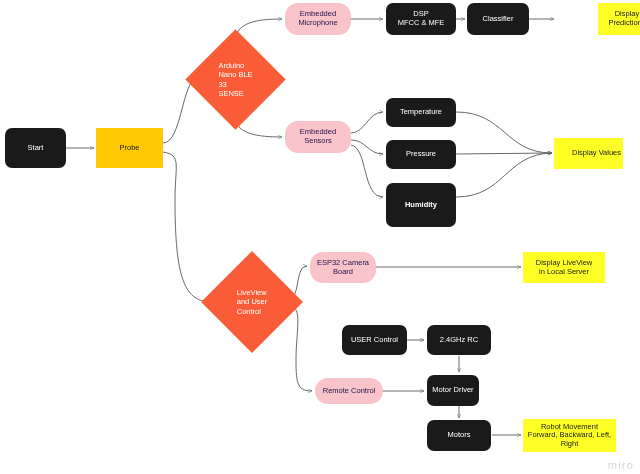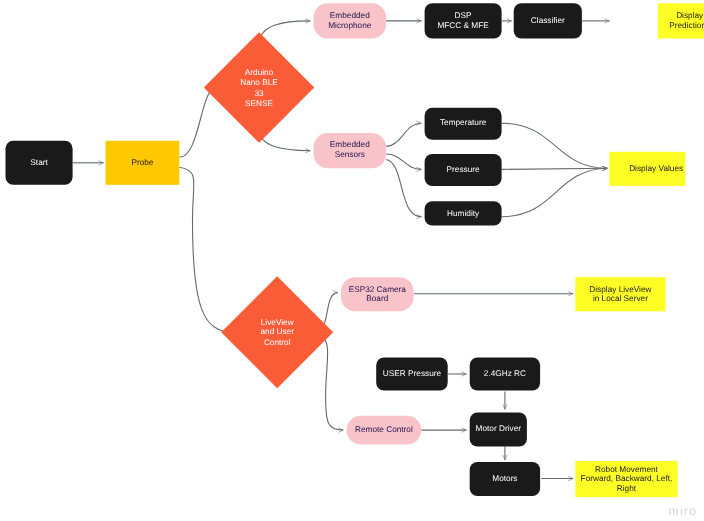--- a/index.html
+++ b/index.html
@@ -57,21 +57,21 @@
     inset: 0;
     background: #fb5c38;
     transform: rotate(45deg);
   }
   .diamond .dlabel {
     position: absolute;
     inset: 0;
     display: flex;
     align-items: center;
     justify-content: center;
-    text-align: center;
+    text-align: left;
     color: #ffffff;
     font-size: 7.5px;
     line-height: 1.25;
     white-space: pre-line;
     z-index: 3;
   }
   #edges {
     position: absolute;
     left: 0;
     top: 0;
@@ -194,21 +194,21 @@
   </div>
 
   <div class="node dark" style="left:386px; top:98px; width:70px; height:29px;">
     <span>Temperature</span>
   </div>
 
   <div class="node dark" style="left:386px; top:140px; width:70px; height:29px;">
     <span>Pressure</span>
   </div>
 
-  <div class="node dark" style="left:386px; top:183px; width:70px; height:22px;">
+  <div class="node dark" style="left:386px; top:183px; width:70px; height:44px;font-weight:bold;">
     <span>Humidity</span>
   </div>
 
   <div class="node yellow" style="left:554px; top:138px; width:69px; height:31px;padding-left:16px;">
     <span>Display Values</span>
   </div>
 
   <div class="diamond" style="left:216px; top:266px; width:72px; height:72px;">
     <div class="shape"></div>
     <div class="dlabel">LiveView
@@ -220,21 +220,21 @@
     <span>ESP32 Camera
 Board</span>
   </div>
 
   <div class="node yellow" style="left:523px; top:252px; width:82px; height:31px;">
     <span>Display LiveView
 in Local Server</span>
   </div>
 
   <div class="node dark" style="left:342px; top:325px; width:65px; height:30px;">
-    <span>USER Pressure</span>
+    <span>USER Control</span>
   </div>
 
   <div class="node dark" style="left:427px; top:325px; width:64px; height:30px;">
     <span>2.4GHz RC</span>
   </div>
 
   <div class="node pink" style="left:315px; top:378px; width:68px; height:26px;">
     <span>Remote Control</span>
   </div>
 

